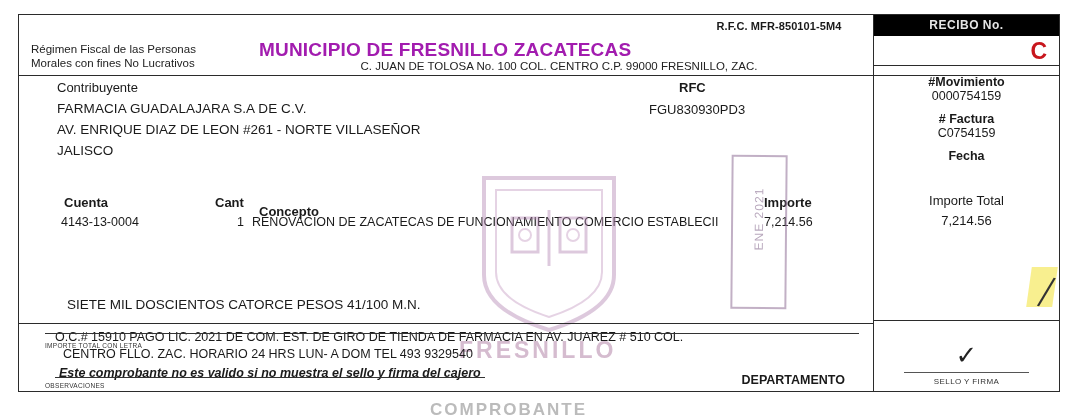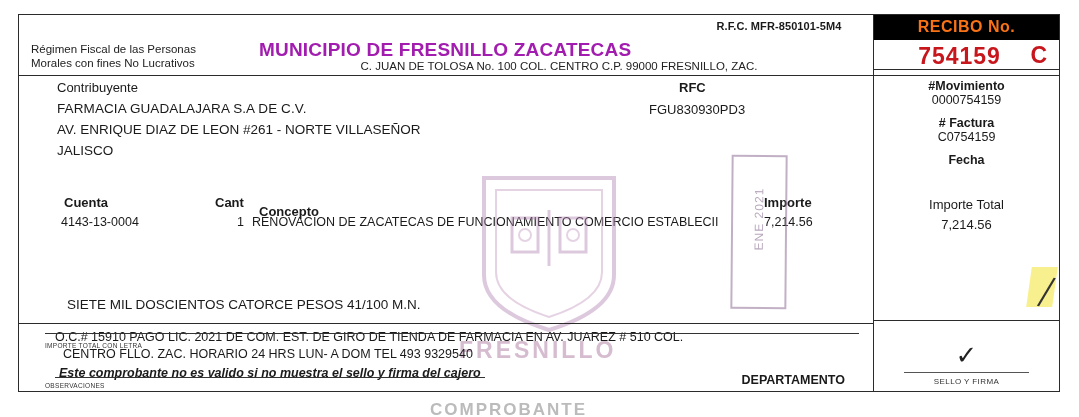--- a/index.html
+++ b/index.html
@@ -77,22 +77,22 @@
     position: absolute;
     right: 0;
     top: 0;
     width: 186px;
     height: 100%;
     border-left: 1.5px solid #2b2b2b;
     box-sizing: border-box;
   }
   .recibo-bar {
     background: #000;
-    color: #f97316;
-    font-size: 16px;
+    color: #e5e5e5;
+    font-size: 12px;
     font-weight: bold;
     text-align: center;
     letter-spacing: .5px;
     padding: 3px 0 4px;
   }
   .recibo-no {
     border-bottom: 1.5px solid #2b2b2b;
     padding: 3px 0 5px;
     text-align: center;
     position: relative;
@@ -375,21 +375,20 @@
       <div>Morales con fines No Lucrativos</div>
     </div>
     <div class="rfc-muni">R.F.C. MFR-850101-5M4</div>
     <div class="muni-title">MUNICIPIO DE FRESNILLO ZACATECAS</div>
     <div class="muni-sub">C. JUAN DE TOLOSA No. 100   COL. CENTRO   C.P. 99000    FRESNILLO, ZAC.</div>
   </div>
 
   <div class="rightcol">
     <div class="recibo-bar">RECIBO No.</div>
     <div class="recibo-no">
-      <span class="recibo-num">754159</span>
       <span class="recibo-serie">C</span>
     </div>
     <div class="rc-block">
       <div class="rc-label">#Movimiento</div>
       <div class="rc-value">0000754159</div>
     </div>
     <div class="rc-block">
       <div class="rc-label"># Factura</div>
       <div class="rc-value">C0754159</div>
     </div>

